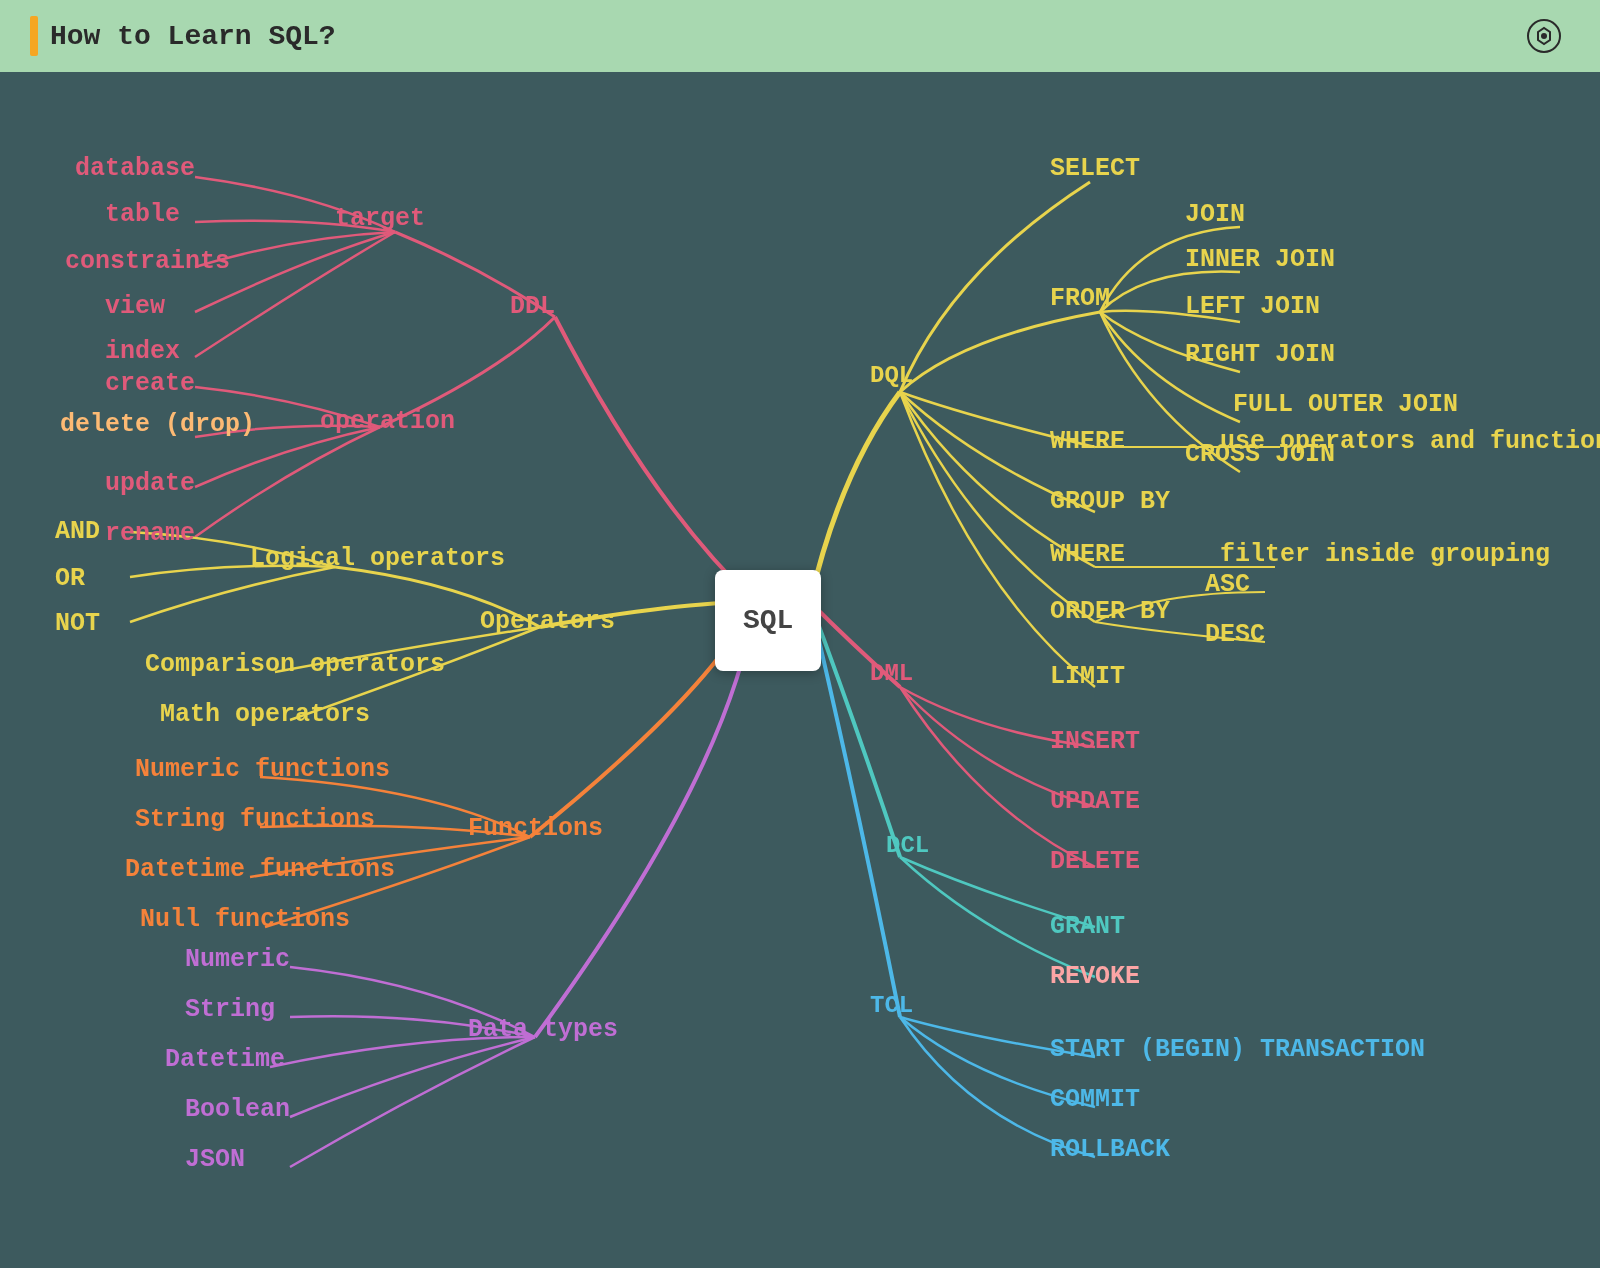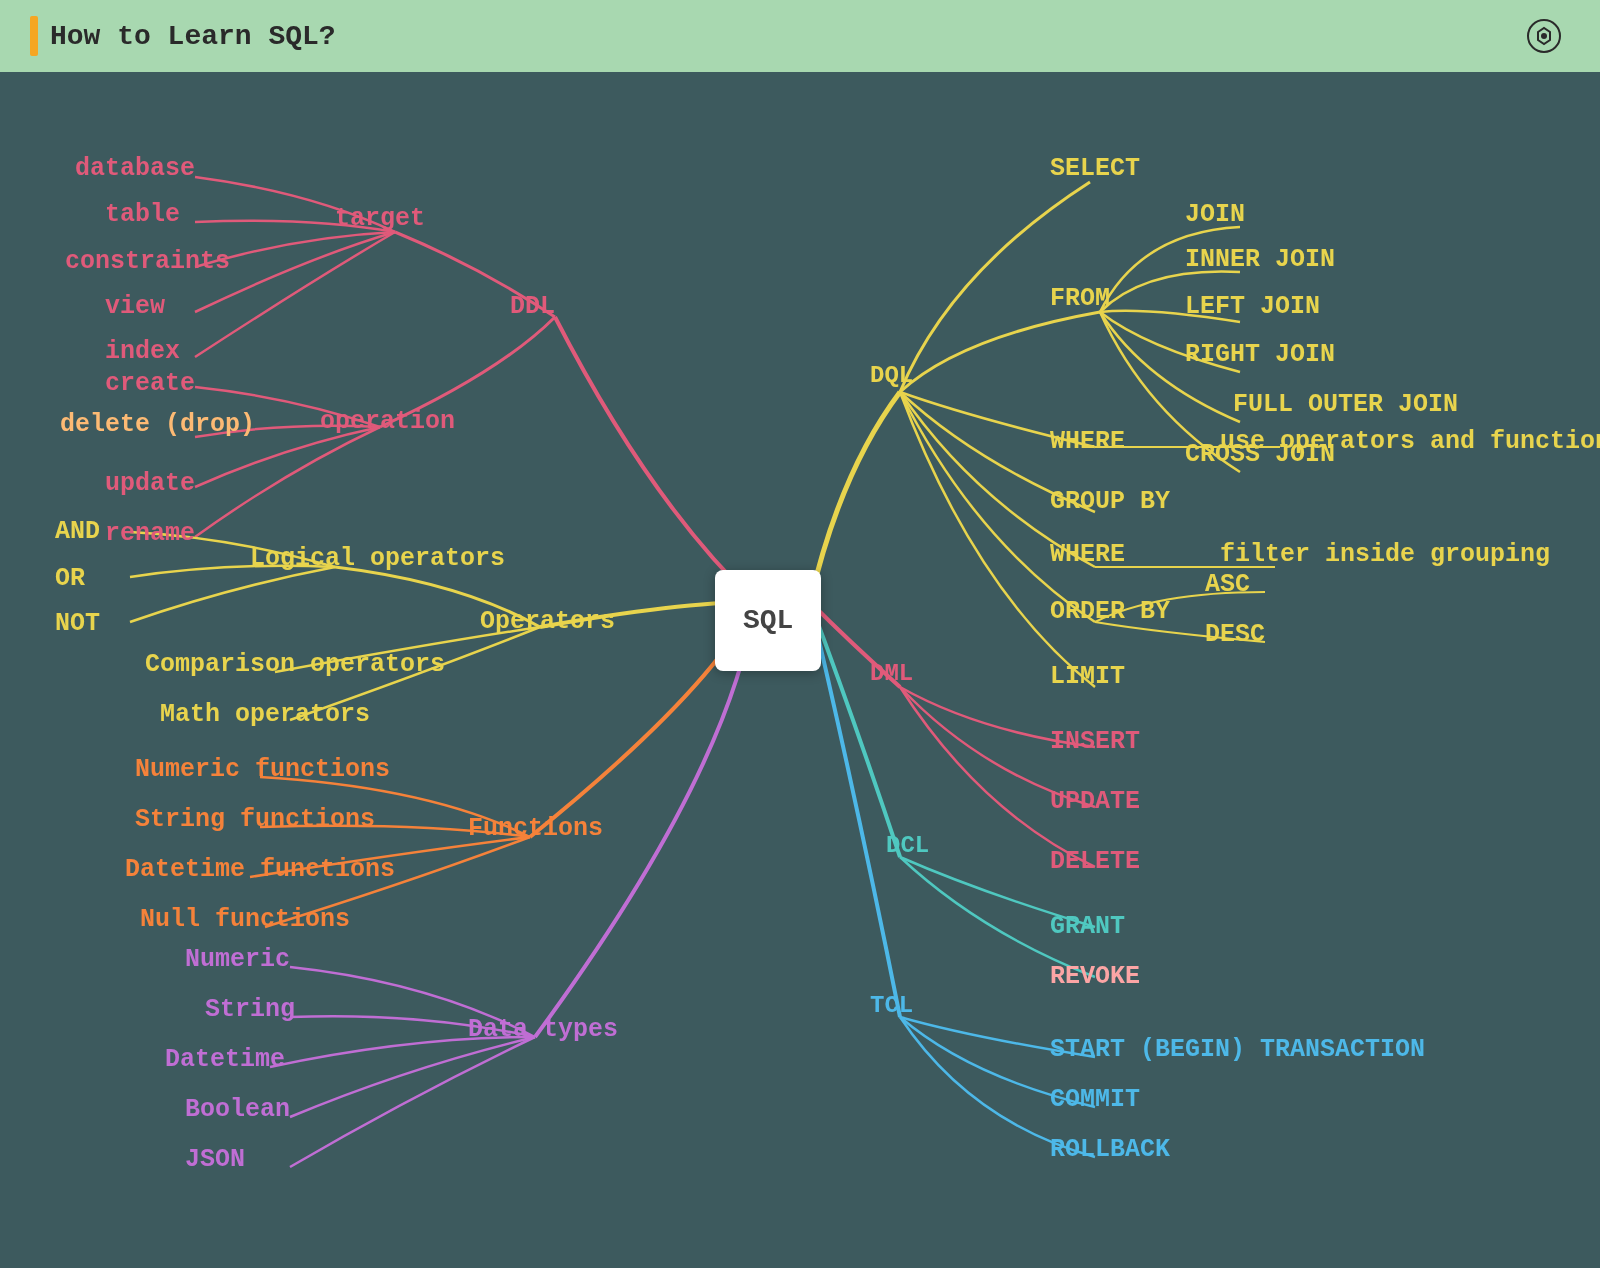--- a/index.html
+++ b/index.html
@@ -217,21 +217,21 @@
   <div class="node" style="left:160px;top:628px;color:#e8d44d;">Math operators</div>
 
   <div class="node" style="left:468px;top:742px;color:#f5823a;">Functions</div>
   <div class="node" style="left:135px;top:683px;color:#f5823a;">Numeric functions</div>
   <div class="node" style="left:135px;top:733px;color:#f5823a;">String functions</div>
   <div class="node" style="left:125px;top:783px;color:#f5823a;">Datetime functions</div>
   <div class="node" style="left:140px;top:833px;color:#f5823a;">Null functions</div>
 
   <div class="node" style="left:468px;top:943px;color:#c06ed4;">Data types</div>
   <div class="node" style="left:185px;top:873px;color:#c06ed4;">Numeric</div>
-  <div class="node" style="left:185px;top:923px;color:#c06ed4;margin-left:20px;">String</div>
+  <div class="node" style="left:185px;top:923px;color:#c06ed4;">String</div>
   <div class="node" style="left:165px;top:973px;color:#c06ed4;">Datetime</div>
   <div class="node" style="left:185px;top:1023px;color:#c06ed4;">Boolean</div>
   <div class="node" style="left:185px;top:1073px;color:#c06ed4;">JSON</div>
 
   <div class="node" style="left:870px;top:290px;color:#e8d44d;font-size:24px;">DQL</div>
   <div class="node" style="left:1050px;top:82px;color:#e8d44d;">SELECT</div>
   <div class="node" style="left:1050px;top:212px;color:#e8d44d;">FROM</div>
   <div class="node" style="left:1185px;top:128px;color:#e8d44d;">JOIN</div>
   <div class="node" style="left:1185px;top:173px;color:#e8d44d;">INNER JOIN</div>
   <div class="node" style="left:1185px;top:220px;color:#e8d44d;">LEFT JOIN</div>

